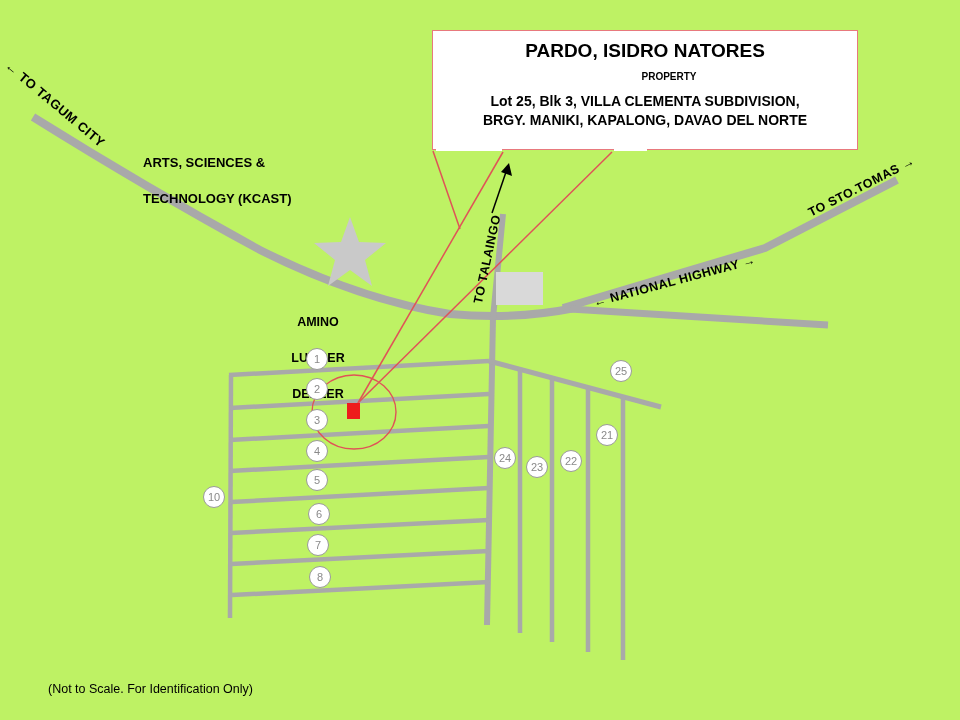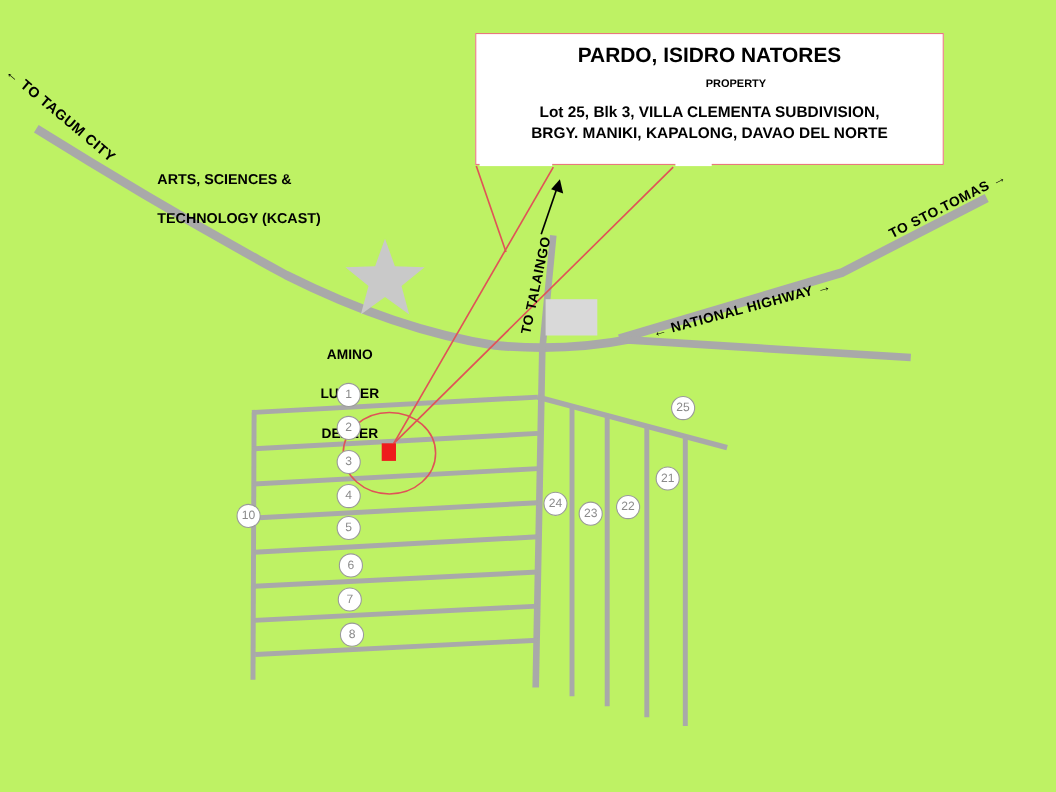--- a/index.html
+++ b/index.html
@@ -122,21 +122,22 @@
 
 
   <div class="circ" style="left:306px;top:348px;">1</div>
   <div class="circ" style="left:306px;top:378px;">2</div>
   <div class="circ" style="left:306px;top:409px;">3</div>
   <div class="circ" style="left:306px;top:440px;">4</div>
   <div class="circ" style="left:306px;top:469px;">5</div>
   <div class="circ" style="left:308px;top:503px;">6</div>
   <div class="circ" style="left:307px;top:534px;">7</div>
   <div class="circ" style="left:309px;top:566px;">8</div>
-  <div class="circ" style="left:203px;top:458px;margin-left:12px;">10</div>
+  <div class="circ" style="left:203px;top:486px;">10</div>
   <div class="circ" style="left:569px;top:360px;margin-left:41px;">25</div>
   <div class="circ" style="left:494px;top:447px;">24</div>
   <div class="circ" style="left:526px;top:456px;">23</div>
   <div class="circ" style="left:560px;top:450px;">22</div>
   <div class="circ" style="left:596px;top:424px;">21</div>
 
+  <div class="lbl lbl-left footer-sub">(Not to Scale. For Identification Only)</div>
 
 </div>
 
 </body></html>

